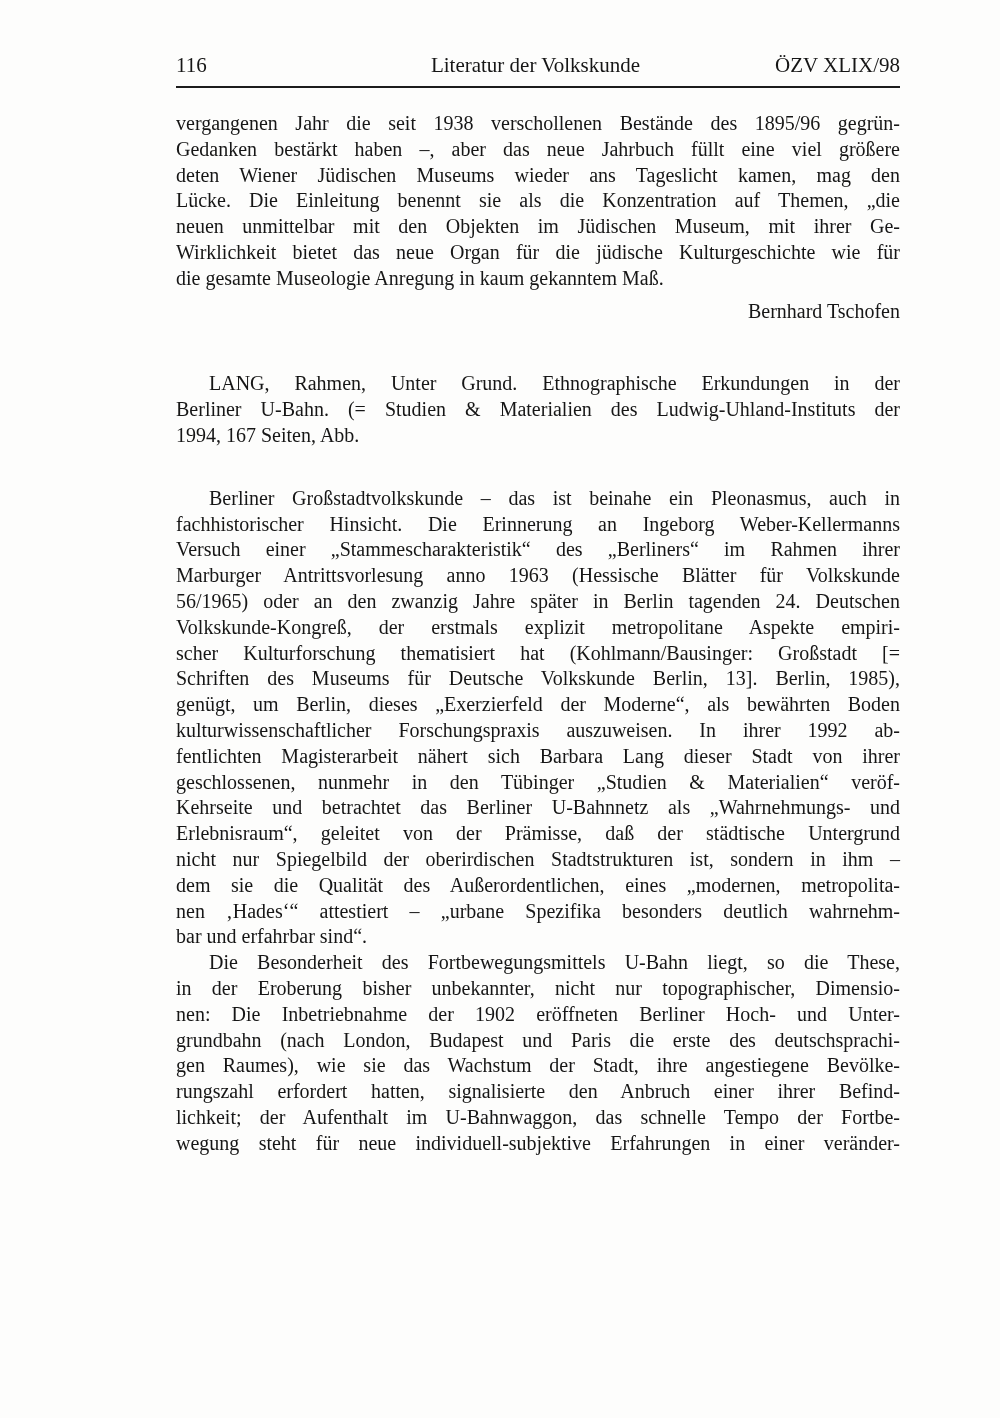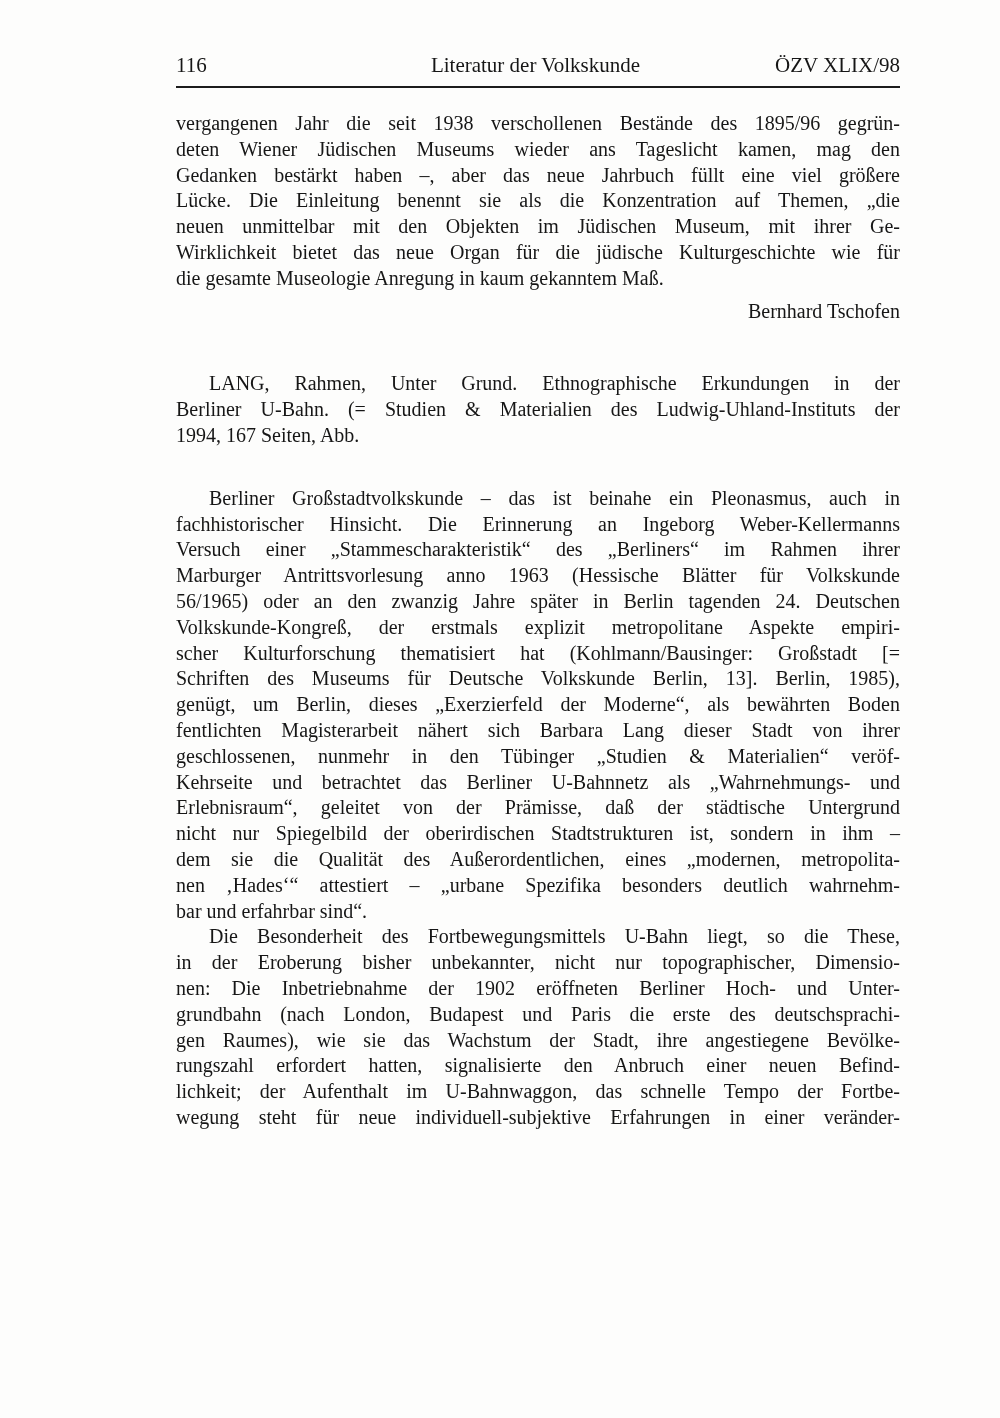--- a/index.html
+++ b/index.html
@@ -83,22 +83,22 @@
       <span class="left">116</span>
       <span class="center">Literatur der Volkskunde</span>
       <span class="right">ÖZV XLIX/98</span>
     </div>
     <hr class="rule">
 
     <div class="bodytext">
 
       <div class="para">
         <div class="ln j">vergangenen Jahr die seit 1938 verschollenen Bestände des 1895/96 gegrün-</div>
+        <div class="ln j">Gedanken bestärkt haben –, aber das neue Jahrbuch füllt eine viel größere</div>
         <div class="ln j">deten Wiener Jüdischen Museums wieder ans Tageslicht kamen, mag den</div>
-        <div class="ln j">Gedanken bestärkt haben –, aber das neue Jahrbuch füllt eine viel größere</div>
         <div class="ln j">Lücke. Die Einleitung benennt sie als die Konzentration auf Themen, „die</div>
         <div class="ln j">neuen unmittelbar mit den Objekten im Jüdischen Museum, mit ihrer Ge-</div>
         <div class="ln j">Wirklichkeit bietet das neue Organ für die jüdische Kulturgeschichte wie für</div>
         <div class="ln">die gesamte Museologie Anregung in kaum gekanntem Maß.</div>
       </div>
 
       <div class="signature">Bernhard Tschofen</div>
 
       <div class="para citation">
         <div class="ln j indent"><span>LANG, Rahmen, </span><span class="it">Unter Grund. Ethnographische Erkundungen in der</span></div>
@@ -109,34 +109,35 @@
       <div class="para review2">
         <div class="ln j indent">Berliner Großstadtvolkskunde – das ist beinahe ein Pleonasmus, auch in</div>
         <div class="ln j">fachhistorischer Hinsicht. Die Erinnerung an Ingeborg Weber-Kellermanns</div>
         <div class="ln j">Versuch einer „Stammescharakteristik“ des „Berliners“ im Rahmen ihrer</div>
         <div class="ln j">Marburger Antrittsvorlesung anno 1963 (Hessische Blätter für Volkskunde</div>
         <div class="ln j">56/1965) oder an den zwanzig Jahre später in Berlin tagenden 24. Deutschen</div>
         <div class="ln j">Volkskunde-Kongreß, der erstmals explizit metropolitane Aspekte empiri-</div>
         <div class="ln j">scher Kulturforschung thematisiert hat (Kohlmann/Bausinger: Großstadt [=</div>
         <div class="ln j">Schriften des Museums für Deutsche Volkskunde Berlin, 13]. Berlin, 1985),</div>
         <div class="ln j">genügt, um Berlin, dieses „Exerzierfeld der Moderne“, als bewährten Boden</div>
+        <div class="ln j">kulturwissenschaftlicher Forschungspraxis auszuweisen. In ihrer 1992 ab-</div>
         <div class="ln j">fentlichten Magisterarbeit nähert sich Barbara Lang dieser Stadt von ihrer</div>
         <div class="ln j">geschlossenen, nunmehr in den Tübinger „Studien &amp; Materialien“ veröf-</div>
         <div class="ln j">Kehrseite und betrachtet das Berliner U-Bahnnetz als „Wahrnehmungs- und</div>
         <div class="ln j">Erlebnisraum“, geleitet von der Prämisse, daß der städtische Untergrund</div>
         <div class="ln j">nicht nur Spiegelbild der oberirdischen Stadtstrukturen ist, sondern in ihm –</div>
         <div class="ln j">dem sie die Qualität des Außerordentlichen, eines „modernen, metropolita-</div>
         <div class="ln j">nen ‚Hades‘“ attestiert – „urbane Spezifika besonders deutlich wahrnehm-</div>
         <div class="ln">bar und erfahrbar sind“.</div>
 
         <div class="ln j indent">Die Besonderheit des Fortbewegungsmittels U-Bahn liegt, so die These,</div>
         <div class="ln j">in der Eroberung bisher unbekannter, nicht nur topographischer, Dimensio-</div>
         <div class="ln j">nen: Die Inbetriebnahme der 1902 eröffneten Berliner Hoch- und Unter-</div>
         <div class="ln j">grundbahn (nach London, Budapest und Paris die erste des deutschsprachi-</div>
         <div class="ln j">gen Raumes), wie sie das Wachstum der Stadt, ihre angestiegene Bevölke-</div>
-        <div class="ln j">rungszahl erfordert hatten, signalisierte den Anbruch einer neuen Befind-</div>
+        <div class="ln j">rungszahl erfordert hatten, signalisierte den Anbruch einer ihrer Befind-</div>
         <div class="ln j">lichkeit; der Aufenthalt im U-Bahnwaggon, das schnelle Tempo der Fortbe-</div>
         <div class="ln j">wegung steht für neue individuell-subjektive Erfahrungen in einer veränder-</div>
       </div>
 
     </div>
   </div>
 </div>
 
 </body></html>

